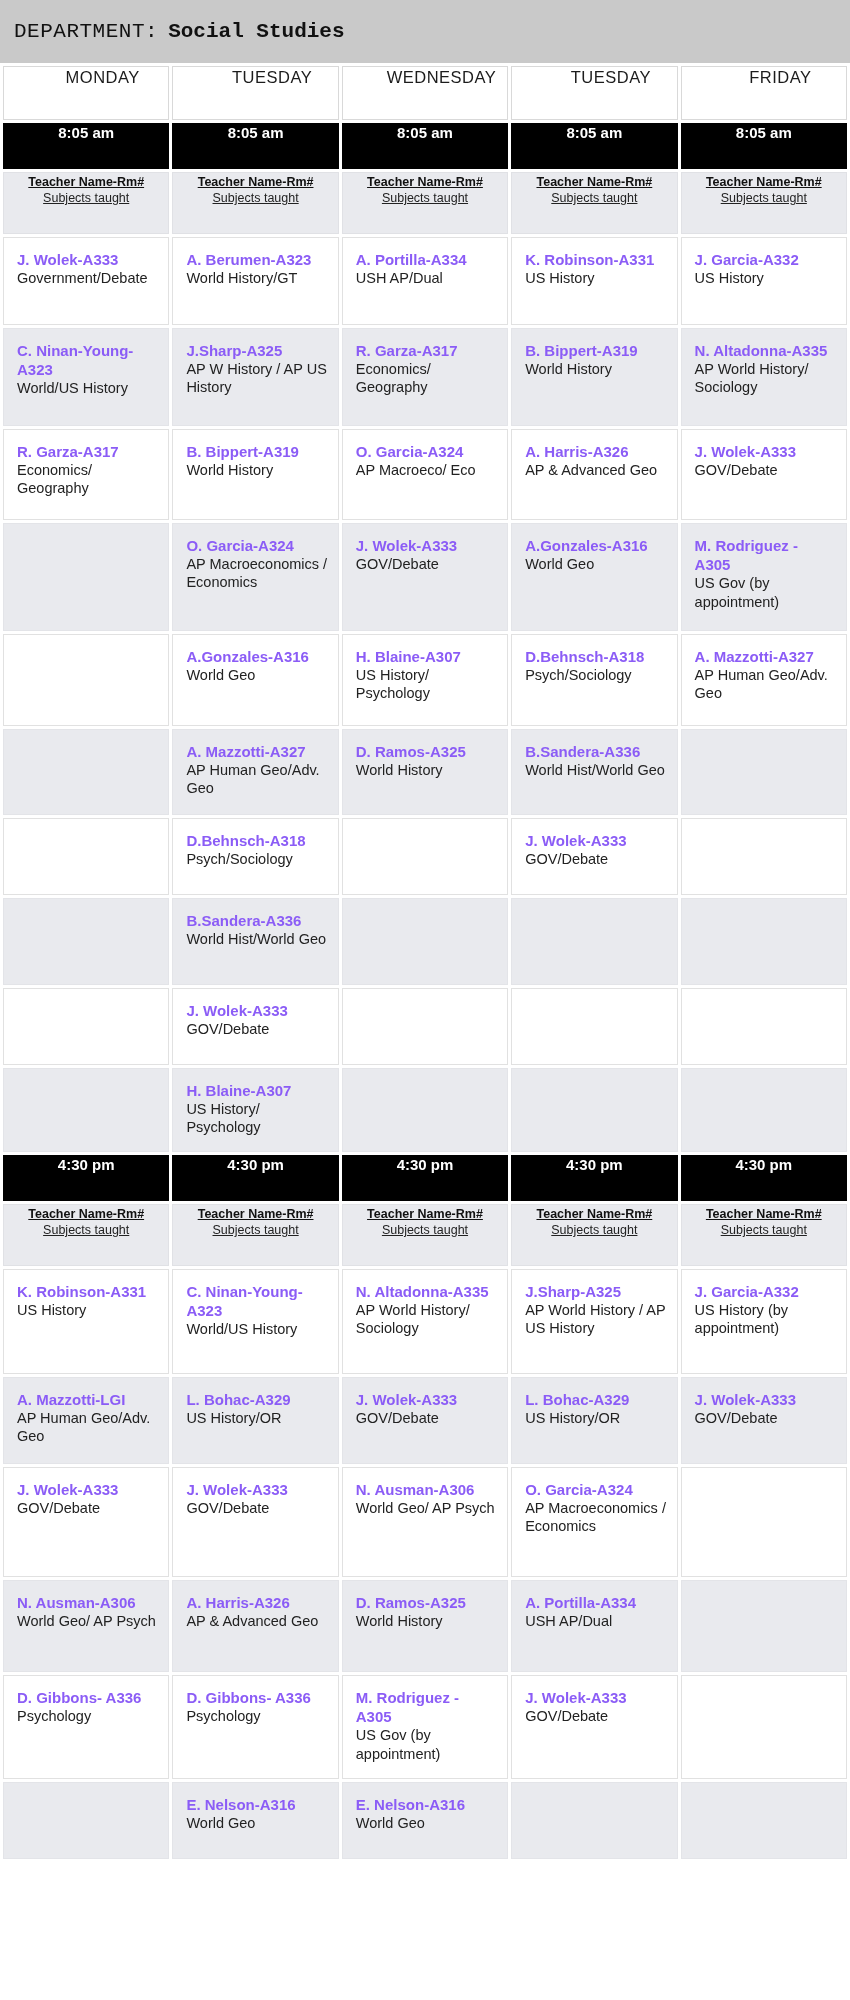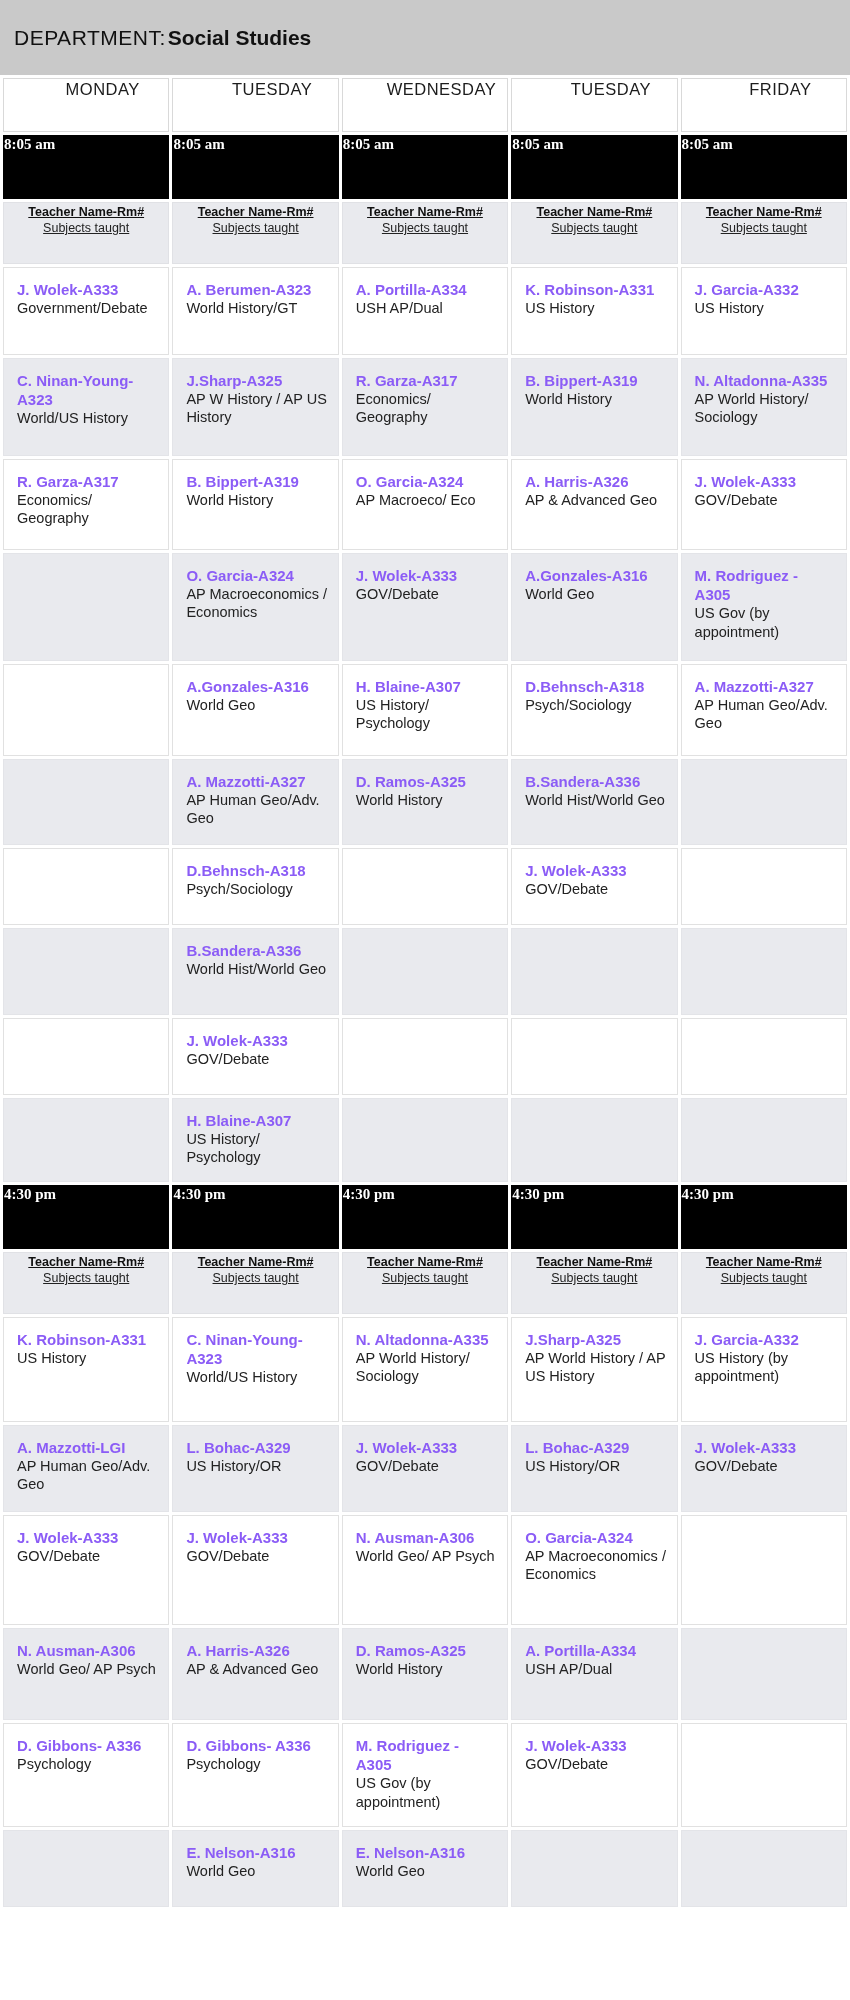--- a/index.html
+++ b/index.html
@@ -9,38 +9,39 @@
     font-family: "Liberation Sans", "DejaVu Sans", sans-serif;
   }
   .page {
     width: 850px;
     height: 2000px;
     background: #ffffff;
     overflow: hidden;
   }
   .dept-header {
     width: 850px;
-    height: 75px;
+    height: 63px;
     background: var(--header-bg, #c9c9c9);
     display: flex;
     align-items: center;
     box-sizing: border-box;
     padding-left: 14px;
+    font-family: Liberation Mono, monospace;
   }
   .dept-label {
     font-size: 21px;
     font-weight: 400;
     color: #111;
     letter-spacing: 0.5px;
   }
   .dept-value {
     font-size: 21px;
     font-weight: 700;
     color: #111;
-    margin-left: 2px;
+    margin-left: 10px;
   }
   table.schedule {
     width: 850px;
     table-layout: fixed;
     border-collapse: separate;
     border-spacing: 3px;
   }
   table.schedule td, table.schedule th {
     vertical-align: top;
     box-sizing: border-box;
@@ -53,26 +54,25 @@
     font-weight: 400;
     color: #1c1c1c;
     letter-spacing: 0.5px;
     text-align: center;
     vertical-align: middle;
     padding-left: 34px;
   }
   td.time-cell {
     background: var(--time-bg, #000000);
     color: var(--time-text, #ffffff);
-    height: 64px;
+    height: 46px;
     font-size: 15px;
     font-weight: 700;
-    text-align: left;
+    text-align: center;
     vertical-align: middle;
-    font-family: Liberation Serif, serif;
   }
   td.colhdr-cell {
     background: var(--alt-bg, #e9eaee);
     border: 1px solid #e0e1e5;
     height: 62px;
     text-align: center;
     padding-top: 2px;
   }
   .colhdr-line1 {
     font-size: 12.5px;

